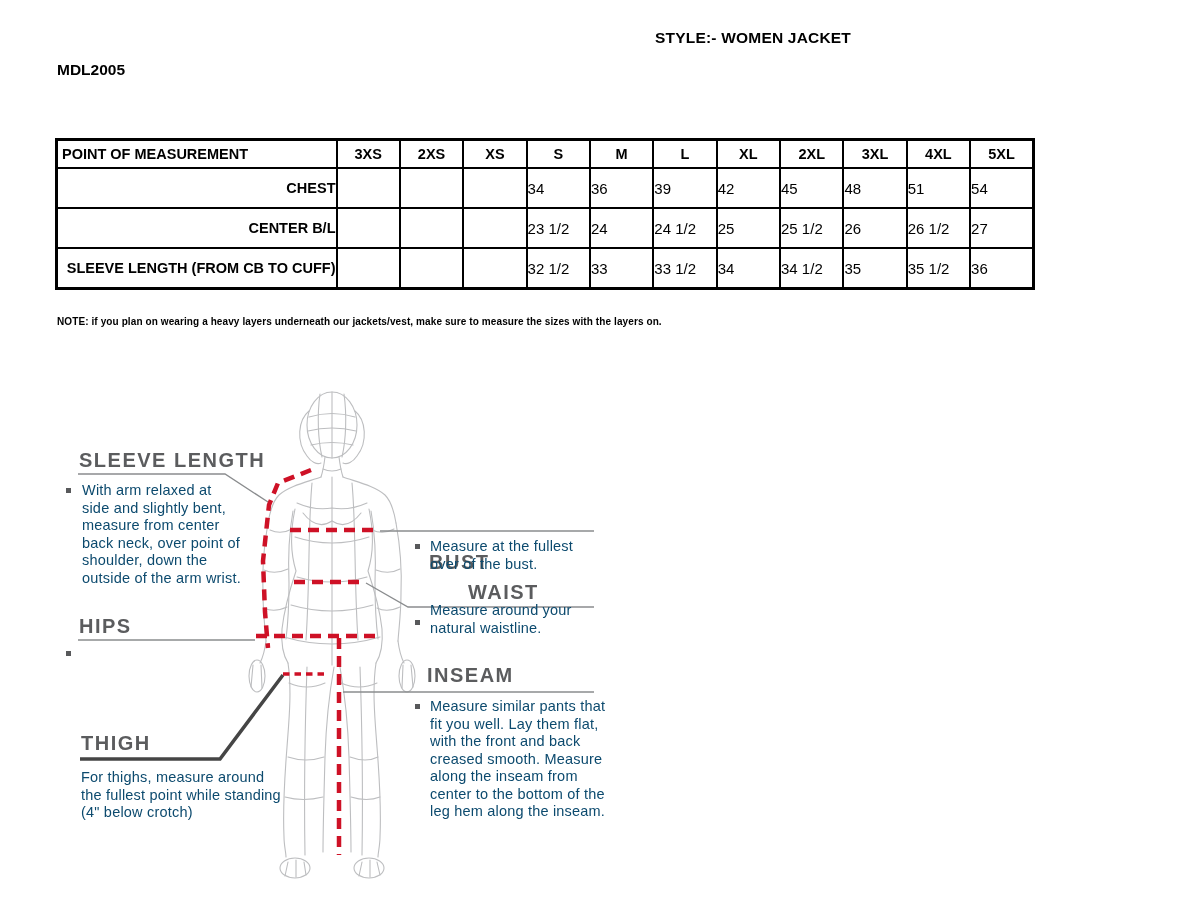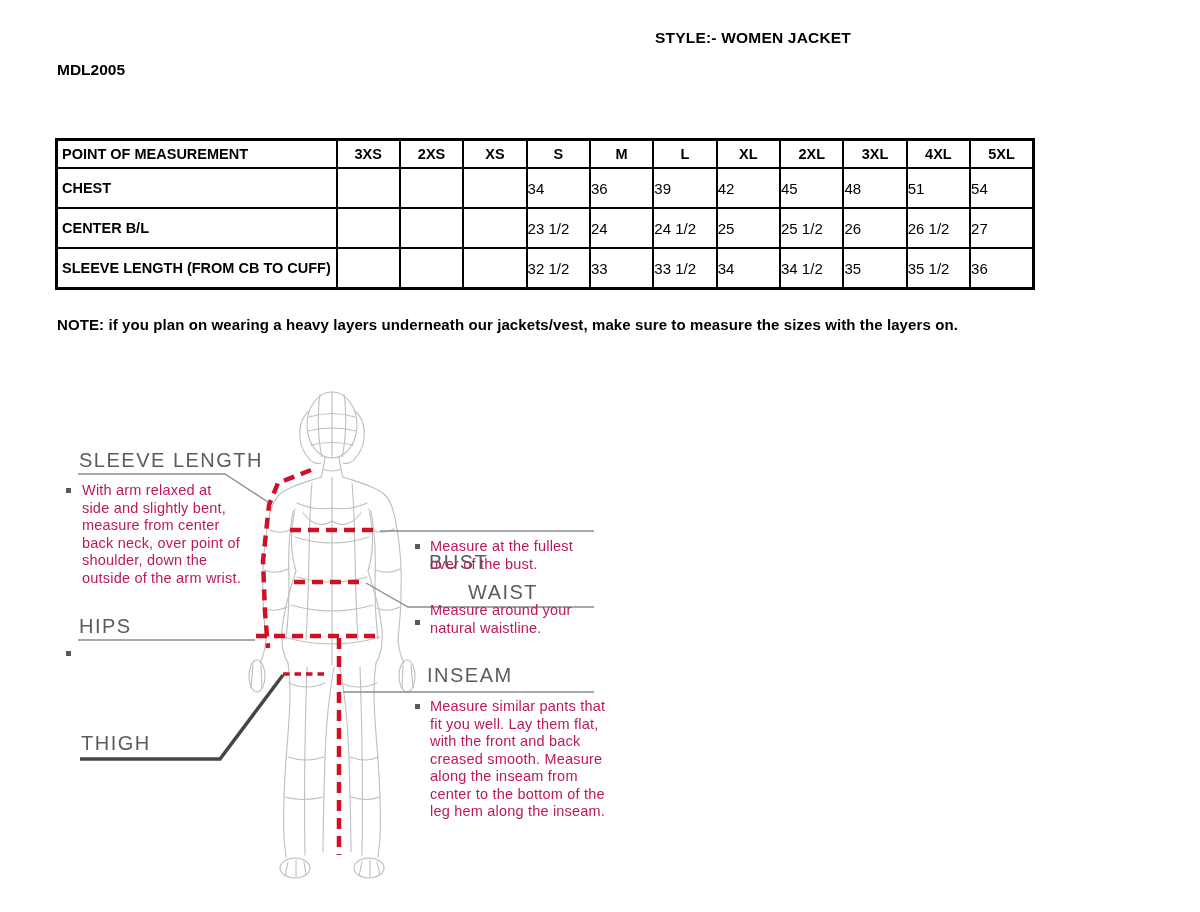--- a/index.html
+++ b/index.html
@@ -13,31 +13,31 @@
   .style-title{left:655px;top:29px;font-size:15.5px;font-weight:bold;letter-spacing:.2px;}
   .model-code{left:57px;top:61px;font-size:15.5px;font-weight:bold;}
 
   
   .size-table-wrap{left:55px;top:138px;width:980px;}
   table.size-table{border-collapse:collapse;width:980px;table-layout:fixed;border:3px solid #000;}
   table.size-table th,table.size-table td{border:2px solid #000;padding:0;overflow:hidden;white-space:nowrap;}
   table.size-table col.c-pom{width:280px;}
   table.size-table thead th{height:26px;font-size:14.5px;font-weight:bold;text-align:center;}
   table.size-table thead th.pom{text-align:left;padding-left:4px;margin-top:48px;}
-  table.size-table tbody th{height:38px;font-size:14.5px;font-weight:bold;text-align:left;padding-left:4px;}
+  table.size-table tbody th{height:38px;font-size:14.5px;font-weight:bold;text-align:right;padding-left:4px;}
   table.size-table tbody td{height:38px;font-size:15px;text-align:left;font-weight:normal;}
 
   
-  .note-line{left:57px;top:316px;width:1100px;font-size:15px;font-weight:bold;letter-spacing:.1px;}
+  .note-line{left:57px;top:316px;width:1100px;font-size:10px;font-weight:bold;letter-spacing:.1px;}
 
   
   .guide{left:55px;top:365px;width:572px;height:523px;}
   .guide svg{position:absolute;left:0;top:0;}
-  .g-head{position:absolute;font-size:20px;letter-spacing:1.5px;color:#5b5c5e;font-weight:normal;white-space:nowrap;}
-  .g-text{position:absolute;font-size:14.5px;line-height:17.5px;letter-spacing:.2px;color:#be185d;}
+  .g-head{position:absolute;font-size:20px;letter-spacing:1.5px;color:#5b5c5e;font-weight:bold;white-space:nowrap;}
+  .g-text{position:absolute;font-size:14.5px;line-height:17.5px;letter-spacing:.2px;color:#0c4a6e;}
   .g-bullet{position:absolute;width:5px;height:5px;background:#58595b;}
 </style>
 </head>
 <body>
 
 <div class="abs style-title">STYLE:- WOMEN JACKET</div>
 <div class="abs model-code">MDL2005</div>
 
 <div class="abs size-table-wrap">
   <table class="size-table">
@@ -212,20 +212,21 @@
   </svg>
 
   <div class="g-head" style="left:24px;top:84px;">SLEEVE LENGTH</div>
   <div class="g-bullet" style="left:11px;top:123px;"></div>
   <div class="g-text" style="left:27px;top:117px;width:160px;">With arm relaxed at side and slightly bent, measure from center back neck, over point of shoulder, down the outside of the arm wrist.</div>
 
   <div class="g-head" style="left:24px;top:250px;">HIPS</div>
   <div class="g-bullet" style="left:11px;top:286px;"></div>
 
   <div class="g-head" style="left:26px;top:367px;">THIGH</div>
+  <div class="g-text" style="left:26px;top:404px;width:200px;">For thighs, measure around the fullest point while standing (4" below crotch)</div>
 
   <div class="g-head" style="left:374px;top:140px;margin-top:46px;">BUST</div>
   <div class="g-bullet" style="left:360px;top:179px;"></div>
   <div class="g-text" style="left:375px;top:173px;width:160px;">Measure at the fullest over of the bust.</div>
 
   <div class="g-head" style="left:373px;top:216px;margin-left:40px;">WAIST</div>
   <div class="g-bullet" style="left:360px;top:255px;"></div>
   <div class="g-text" style="left:375px;top:237px;width:160px;">Measure around your natural waistline.</div>
 
   <div class="g-head" style="left:372px;top:299px;text-align:center;">INSEAM</div>

